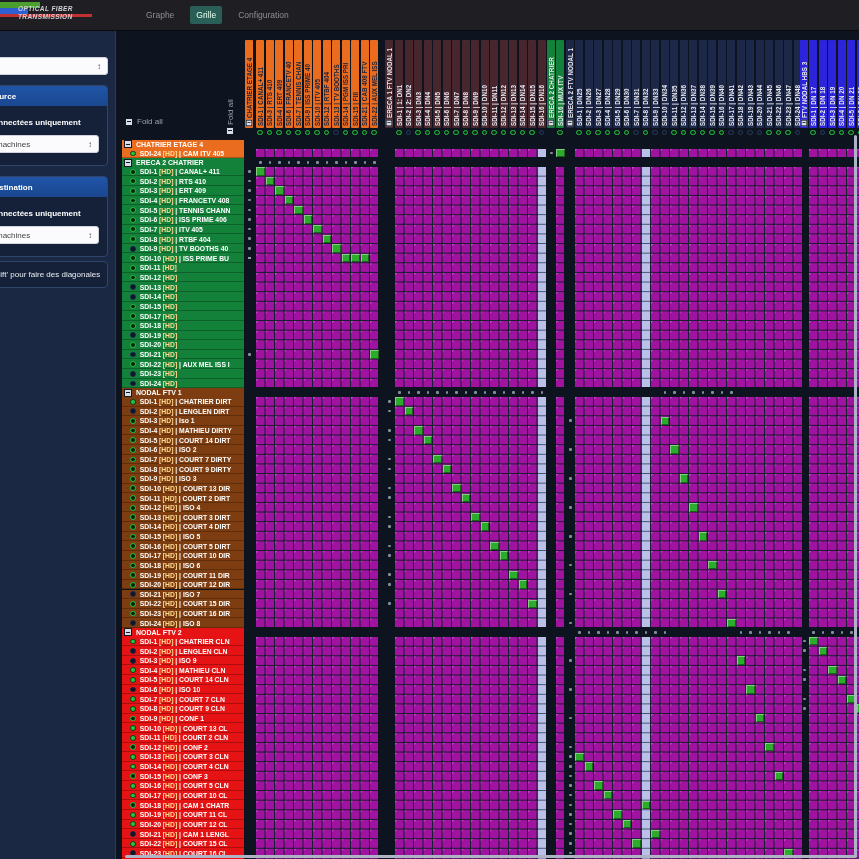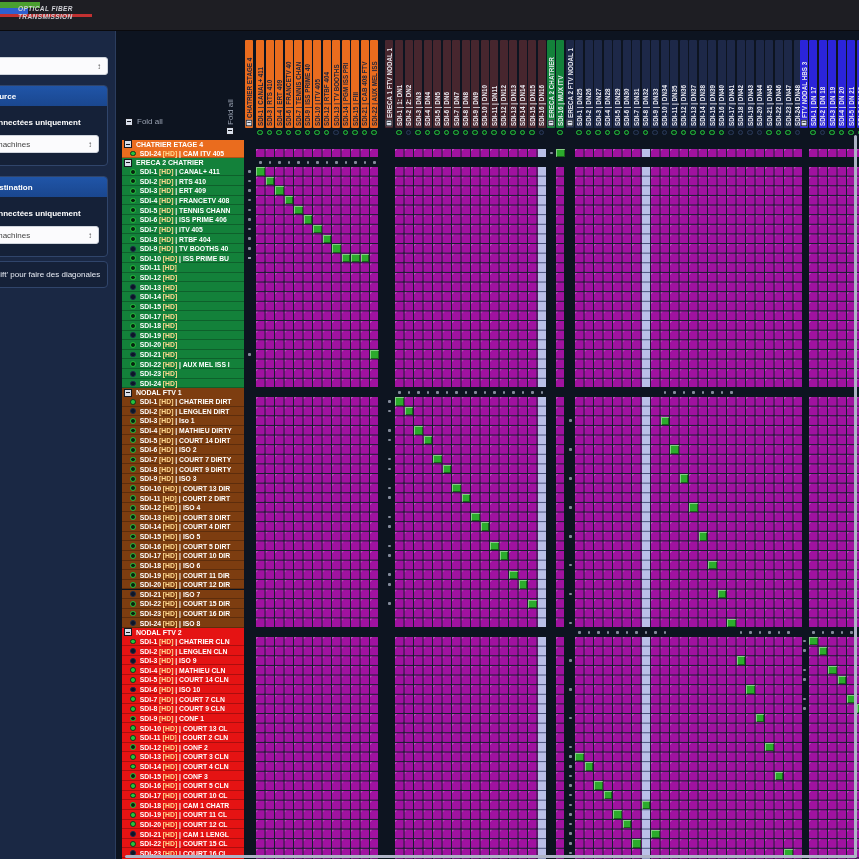--- a/index.html
+++ b/index.html
@@ -87,20 +87,25 @@
 <div class="topbar">
   <div class="logo">
     <div class="stripe s-green"></div>
     <div class="stripe s-blue"></div>
     <div class="stripe s-red"></div>
     <div class="logo-text">
       <div>OPTICAL FIBER</div>
       <div>TRANSMISSION</div>
     </div>
   </div>
+  <nav>
+    <span class="nav-item">Graphe</span>
+    <span class="nav-item active">Grille</span>
+    <span class="nav-item">Configuration</span>
+  </nav>
 </div>
 
 <div class="sidebar">
   <div class="side-inner">
     <div class="select top-select">
       <span></span>
       <span class="updown">↕</span>
     </div>
     <div class="panel">
       <div class="panel-head">Source</div>

